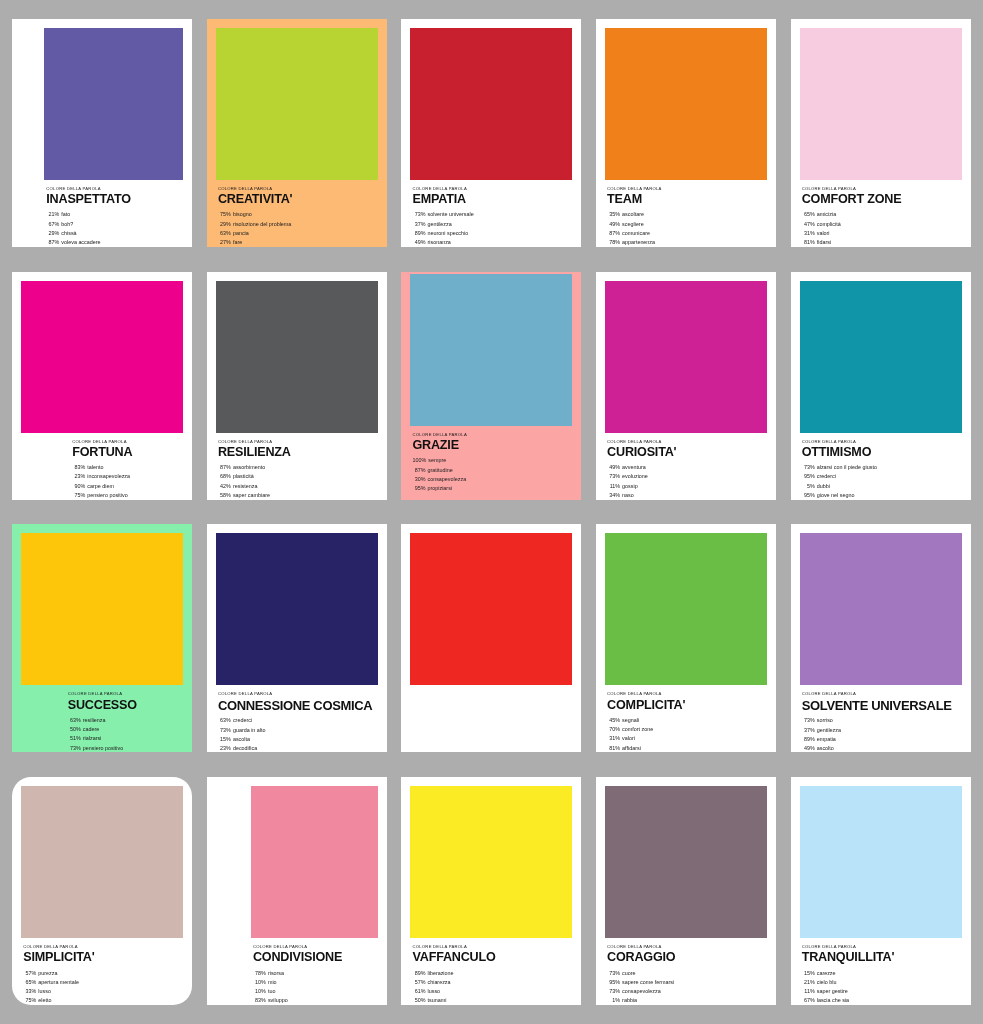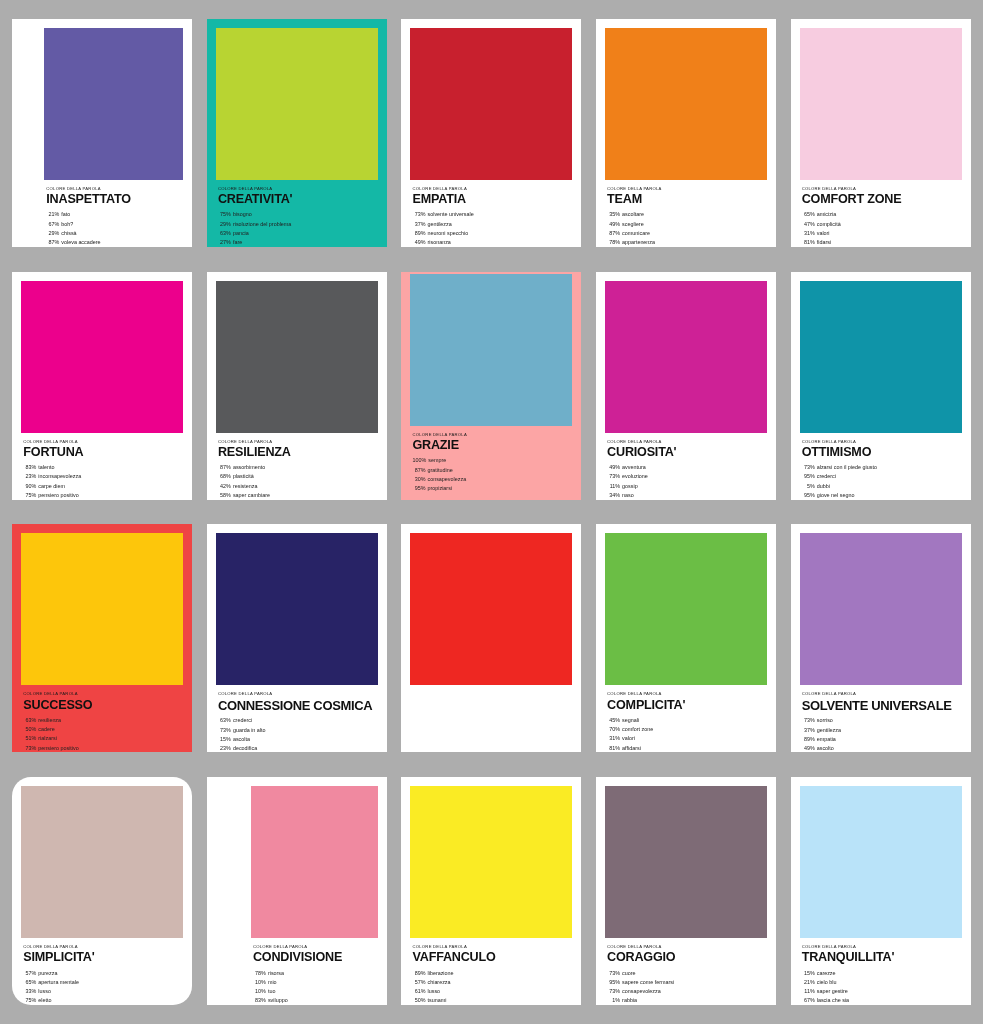--- a/index.html
+++ b/index.html
@@ -101,21 +101,21 @@
           <ul class="attrs">
             <li><span class="pct">21%</span><span>fato</span></li>
             <li><span class="pct">67%</span><span>boh?</span></li>
             <li><span class="pct">29%</span><span>chissà</span></li>
             <li><span class="pct">87%</span><span>voleva accadere</span></li>
           </ul>
         </div>
       </div>
     </div>
     <div class="cell">
-      <div class="card" style="background: #14b8a6;">
+      <div class="card" style="background: #fdba74;">
         <div class="swatch" style="background: rgb(184, 212, 50);"></div>
         <div class="info">
           <div class="kicker">COLORE DELLA PAROLA</div>
           <div class="word">CREATIVITA'</div>
           <ul class="attrs">
             <li><span class="pct">75%</span><span>bisogno</span></li>
             <li><span class="pct">29%</span><span>risoluzione del problema</span></li>
             <li><span class="pct">63%</span><span>pancia</span></li>
             <li><span class="pct">27%</span><span>fare</span></li>
           </ul>
@@ -161,21 +161,21 @@
           <ul class="attrs">
             <li><span class="pct">65%</span><span>amicizia</span></li>
             <li><span class="pct">47%</span><span>complicità</span></li>
             <li><span class="pct">31%</span><span>valori</span></li>
             <li><span class="pct">81%</span><span>fidarsi</span></li>
           </ul>
         </div>
       </div>
     </div>
     <div class="cell">
-      <div class="card" style="background: rgb(255, 255, 255);">
+      <div class="card" style="background: rgb(255, 255, 255); align-items: center;">
         <div class="swatch" style="background: rgb(236, 0, 140);"></div>
         <div class="info">
           <div class="kicker">COLORE DELLA PAROLA</div>
           <div class="word">FORTUNA</div>
           <ul class="attrs">
             <li><span class="pct">83%</span><span>talento</span></li>
             <li><span class="pct">23%</span><span>inconsapevolezza</span></li>
             <li><span class="pct">90%</span><span>carpe diem</span></li>
             <li><span class="pct">75%</span><span>pensiero positivo</span></li>
           </ul>
@@ -236,21 +236,21 @@
           <ul class="attrs">
             <li><span class="pct">73%</span><span>alzarsi con il piede giusto</span></li>
             <li><span class="pct">95%</span><span>crederci</span></li>
             <li><span class="pct">5%</span><span>dubbi</span></li>
             <li><span class="pct">95%</span><span>giove nel segno</span></li>
           </ul>
         </div>
       </div>
     </div>
     <div class="cell">
-      <div class="card" style="background: #ef4444;">
+      <div class="card" style="background: #86efac; align-items: center;">
         <div class="swatch" style="background: rgb(253, 198, 11);"></div>
         <div class="info">
           <div class="kicker">COLORE DELLA PAROLA</div>
           <div class="word">SUCCESSO</div>
           <ul class="attrs">
             <li><span class="pct">63%</span><span>resilienza</span></li>
             <li><span class="pct">50%</span><span>cadere</span></li>
             <li><span class="pct">51%</span><span>rialzarsi</span></li>
             <li><span class="pct">73%</span><span>pensiero positivo</span></li>
           </ul>

